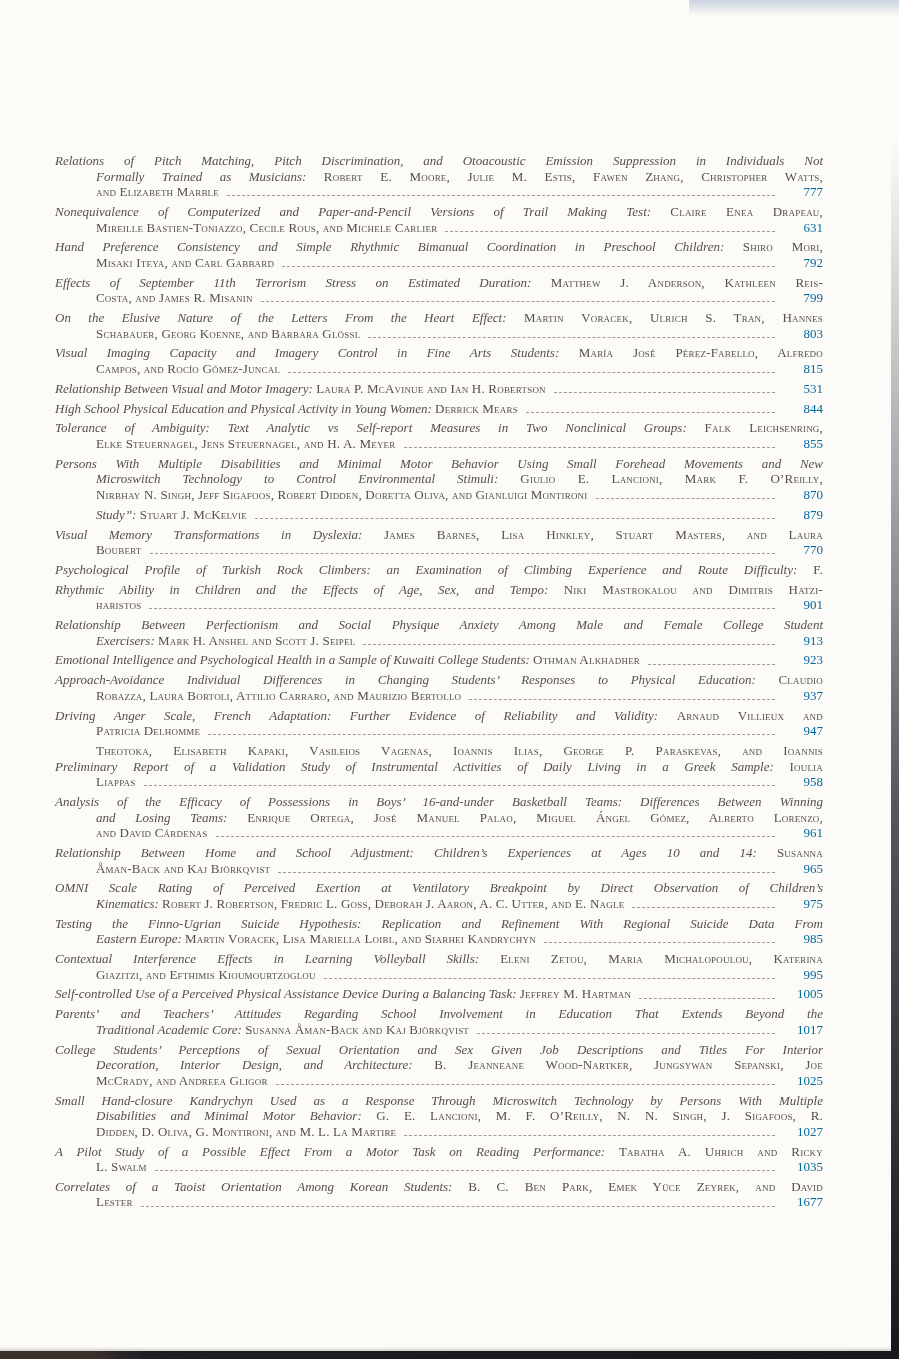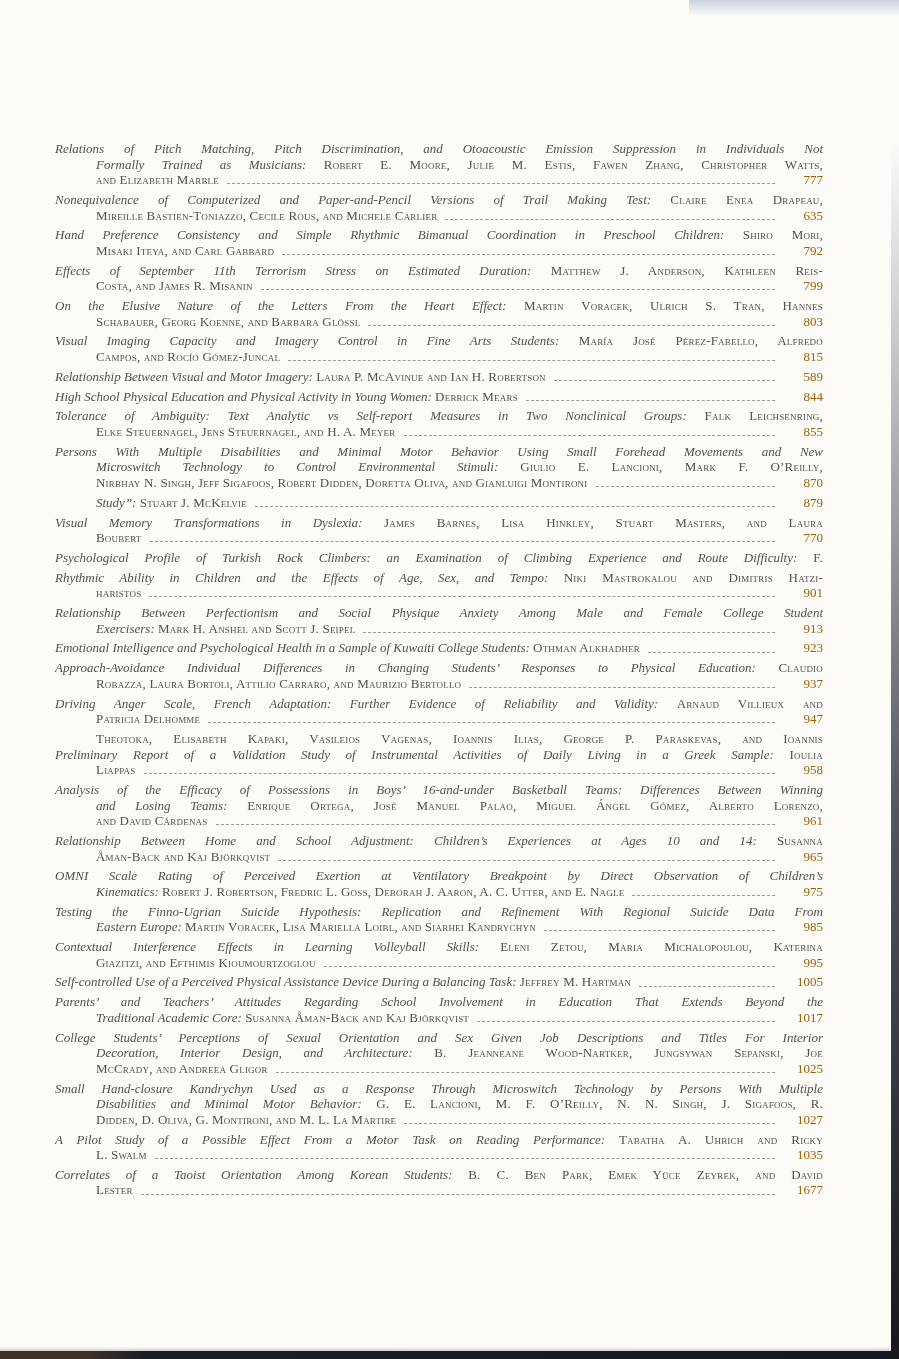--- a/index.html
+++ b/index.html
@@ -9,21 +9,21 @@
     position: relative;
     overflow: hidden;
     font-family: "Liberation Serif", serif;
   }
   .sheet {
     position: absolute; inset: 0;
     background: #fcfbf8;
   }
   .toc {
     position: absolute;
-    left: 55px; top: 141px;
+    left: 55px; top: 153px;
     width: 768px;
     color: #55504a;
   }
   .entry { margin-bottom: 4.2px; }
   .line {
     font-size: 13px;
     line-height: 15.6px;
     text-align: justify;
     text-align-last: justify;
   }
@@ -42,21 +42,21 @@
     min-width: 14px;
     border-bottom: 1px dashed #a29b8f;
     align-self: flex-end;
     margin: 0 12px 3.5px 8px;
   }
   .pagenum {
     flex: 0 0 auto;
     min-width: 36px;
     text-align: right;
     font-style: normal;
-    color: #a16207;
+    color: #0369a1;
   }
   
   .artifact { position: absolute; pointer-events: none; }
   .art-top-right {
     top: 0; right: 0; width: 210px; height: 16px;
     background: linear-gradient(180deg, rgba(120,145,185,0.38), rgba(255,255,255,0));
   }
   .art-right-edge {
     top: 140px; right: 0; width: 8px; bottom: 0;
     background: linear-gradient(180deg, rgba(160,160,168,0.0), rgba(150,150,158,0.55) 18%, #55555e 55%, #17171d 100%);
@@ -82,21 +82,21 @@
           <span class="line-text"><span class="run-authors">and Elizabeth Marble</span></span>
           <span class="leader"></span>
           <span class="pagenum">777</span>
         </div>
       </div>
       <div class="entry">
         <div class="line"><span class="run-title">Nonequivalence of Computerized and Paper-and-Pencil Versions of Trail Making Test:</span> <span class="run-authors">Claire Enea Drapeau,</span></div>
         <div class="line indent last">
           <span class="line-text"><span class="run-authors">Mireille Bastien-Toniazzo, Cecile Rous, and Michele Carlier</span></span>
           <span class="leader"></span>
-          <span class="pagenum">635</span>
+          <span class="pagenum">631</span>
         </div>
       </div>
       <div class="entry">
         <div class="line"><span class="run-title">Hand Preference Consistency and Simple Rhythmic Bimanual Coordination in Preschool Children:</span> <span class="run-authors">Shiro Mori,</span></div>
         <div class="line indent last">
           <span class="line-text"><span class="run-authors">Misaki Iteya, and Carl Gabbard</span></span>
           <span class="leader"></span>
           <span class="pagenum">792</span>
         </div>
       </div>
@@ -121,21 +121,21 @@
         <div class="line indent last">
           <span class="line-text"><span class="run-authors">Campos, and Rocío Gómez-Juncal</span></span>
           <span class="leader"></span>
           <span class="pagenum">815</span>
         </div>
       </div>
       <div class="entry">
         <div class="line last">
           <span class="line-text"><span class="run-title">Relationship Between Visual and Motor Imagery:</span> <span class="run-authors">Laura P. McAvinue and Ian H. Robertson</span></span>
           <span class="leader"></span>
-          <span class="pagenum">589</span>
+          <span class="pagenum">531</span>
         </div>
       </div>
       <div class="entry">
         <div class="line last">
           <span class="line-text"><span class="run-title">High School Physical Education and Physical Activity in Young Women:</span> <span class="run-authors">Derrick Mears</span></span>
           <span class="leader"></span>
           <span class="pagenum">844</span>
         </div>
       </div>
       <div class="entry">

